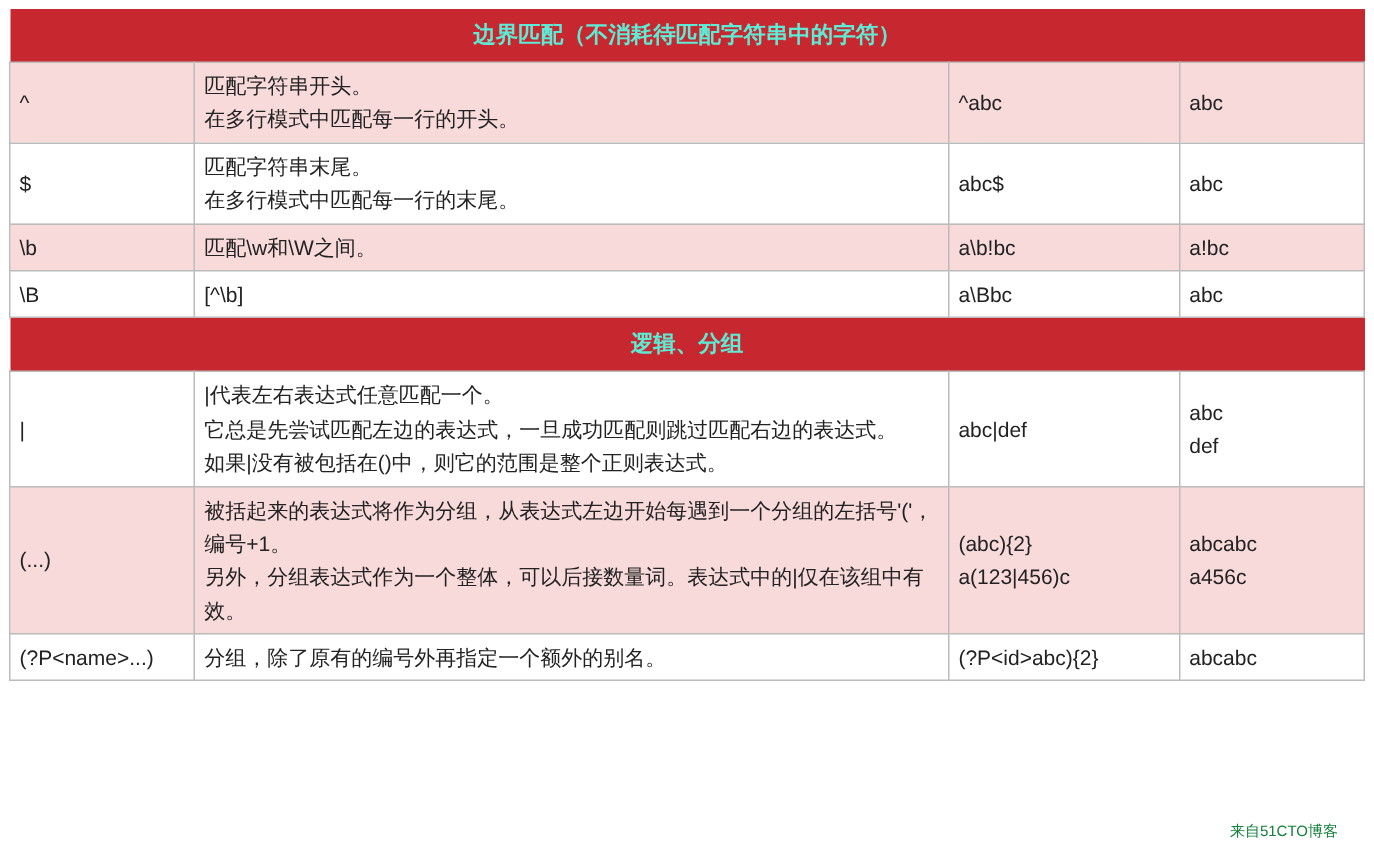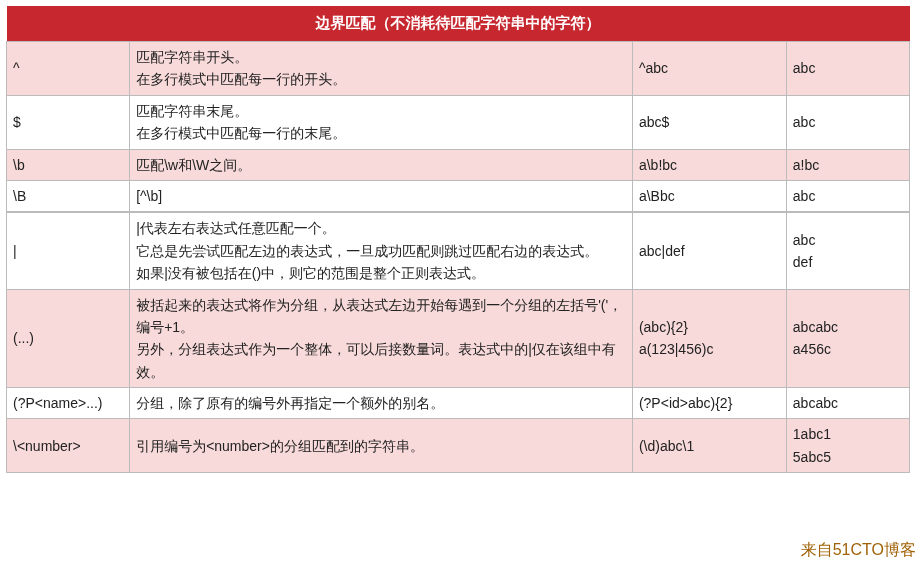--- a/index.html
+++ b/index.html
@@ -11,45 +11,45 @@
     background: #fff;
     width: 904px;
   }
   .tbl {
     width: 100%;
     border-collapse: collapse;
     table-layout: fixed;
   }
   .tbl th.hdr {
     background: #c7282f;
-    color: #ffffff;
+    color: #5eead4;
     font-weight: bold;
     text-align: center;
     padding: 8px 4px;
     font-size: 15px;
   }
   .tbl td {
     border: 1px solid #bbb;
     padding: 4px 6px;
     vertical-align: middle;
     line-height: 1.6;
     word-break: break-all;
   }
   .tbl tr.pink td { background: #f8dada; }
   .tbl tr.white td { background: #ffffff; }
   .col-sym   { width: 120px; }
   .col-desc  { width: 490px; }
   .col-ex    { width: 150px; }
   .col-match { width: 120px; }
   .watermark {
     position: absolute;
-    right: 0;
+    right: 24px;
     bottom: 8px;
-    font-size: 16px;
-    color: #a16207;
+    font-size: 10px;
+    color: #15803d;
     pointer-events: none;
   }
 </style>
 </head>
 <body>
 
 <div id="root">
     <table class="tbl">
       <colgroup>
         <col class="col-sym">
@@ -88,40 +88,37 @@
       </tbody>
     </table>
     <table class="tbl">
       <colgroup>
         <col class="col-sym">
         <col class="col-desc">
         <col class="col-ex">
         <col class="col-match">
       </colgroup>
       <tbody>
+        <tr>
+          <th class="hdr" colspan="4">逻辑、分组</th>
+        </tr>
         <tr class="white">
           <td>|</td>
           <td>|代表左右表达式任意匹配一个。<br>它总是先尝试匹配左边的表达式，一旦成功匹配则跳过匹配右边的表达式。<br>如果|没有被包括在()中，则它的范围是整个正则表达式。</td>
           <td>abc|def</td>
           <td>abc<br>def</td>
         </tr>
         <tr class="pink">
           <td>(...)</td>
           <td>被括起来的表达式将作为分组，从表达式左边开始每遇到一个分组的左括号'('，编号+1。<br>另外，分组表达式作为一个整体，可以后接数量词。表达式中的|仅在该组中有效。</td>
           <td>(abc){2}<br>a(123|456)c</td>
           <td>abcabc<br>a456c</td>
         </tr>
         <tr class="white">
           <td>(?P&lt;name&gt;...)</td>
           <td>分组，除了原有的编号外再指定一个额外的别名。</td>
           <td>(?P&lt;id&gt;abc){2}</td>
           <td>abcabc</td>
         </tr>
-        <tr class="pink">
-          <td>\&lt;number&gt;</td>
-          <td>引用编号为&lt;number&gt;的分组匹配到的字符串。</td>
-          <td>(\d)abc\1</td>
-          <td>1abc1<br>5abc5</td>
-        </tr>
       </tbody>
     </table>
   </div>
 <div class="watermark">来自51CTO博客</div>
 
 </body></html>

